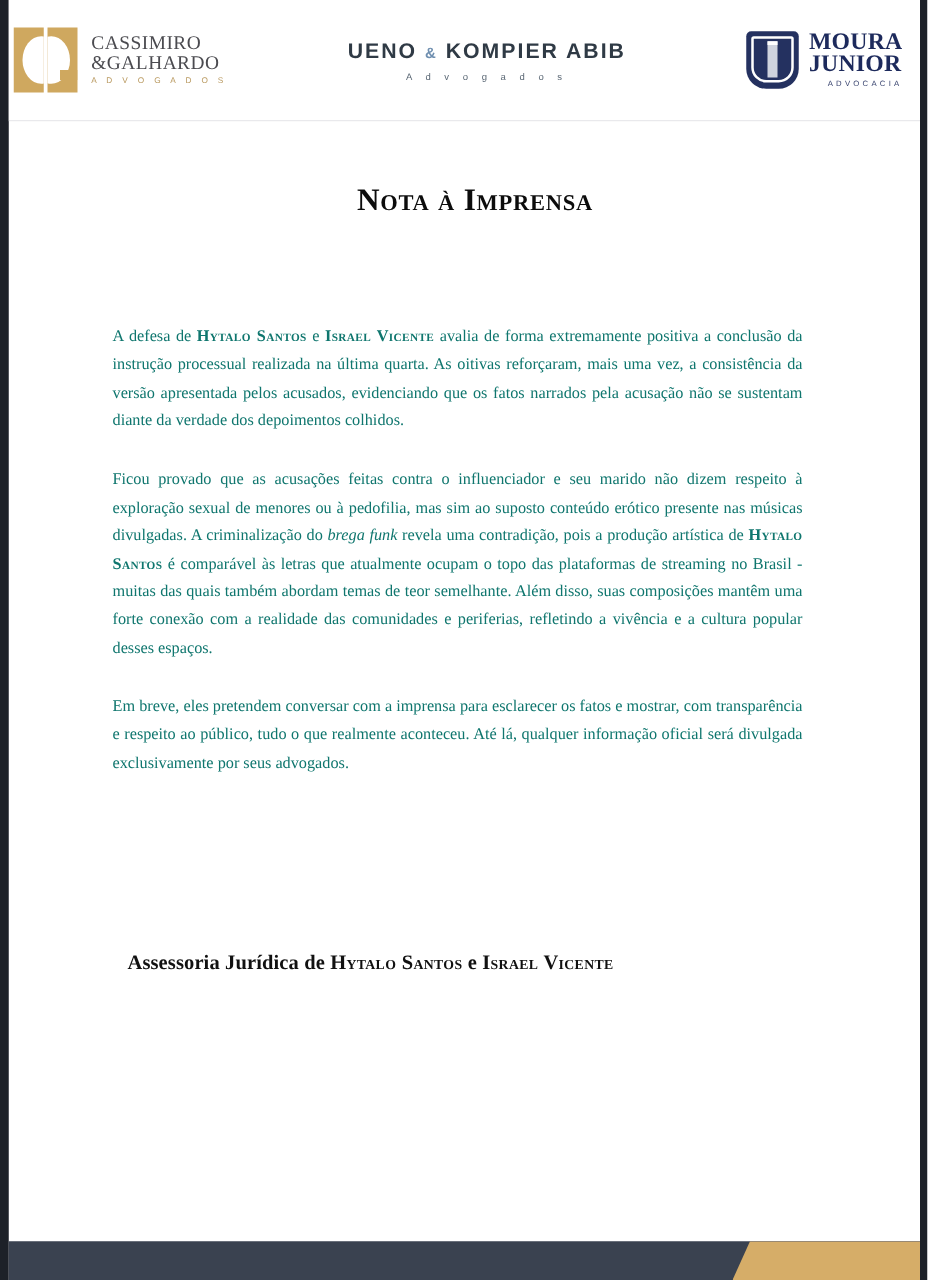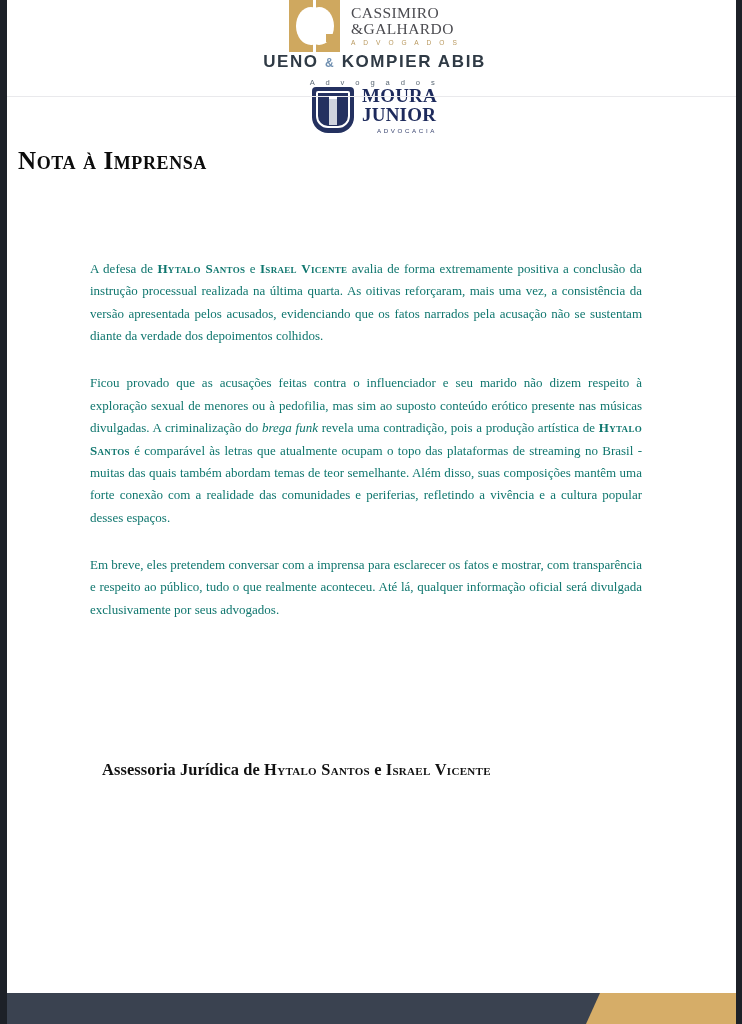--- a/index.html
+++ b/index.html
@@ -40,23 +40,22 @@
   .header {
     position: absolute;
     left: 7px;
     right: 6px;
     top: 0;
     height: 96px;
     background: #ffffff;
     display: flex;
     align-items: center;
     justify-content: space-between;
-    padding: 0 14px 0 20px;
+    padding: 0 14px 0 4px;
     box-sizing: border-box;
-    flex-direction: column;
   }
   .header-rule {
     position: absolute;
     left: 7px;
     right: 6px;
     top: 96px;
     height: 1px;
     background: #e9e9ec;
   }
 
@@ -248,21 +247,21 @@
     color: #3a4570;
     text-align: right;
     margin-top: 3px;
   }
 
   
   .doc-title {
     position: absolute;
     left: 0; right: 0;
     top: 130px;
-    text-align: left;
+    text-align: center;
     font-size: 25px;
     font-variant: small-caps;
     letter-spacing: 0.6px;
     color: #0c0c0c;
     padding-left: 18px;
   }
 
   .content {
     position: absolute;
     left: 90px;

